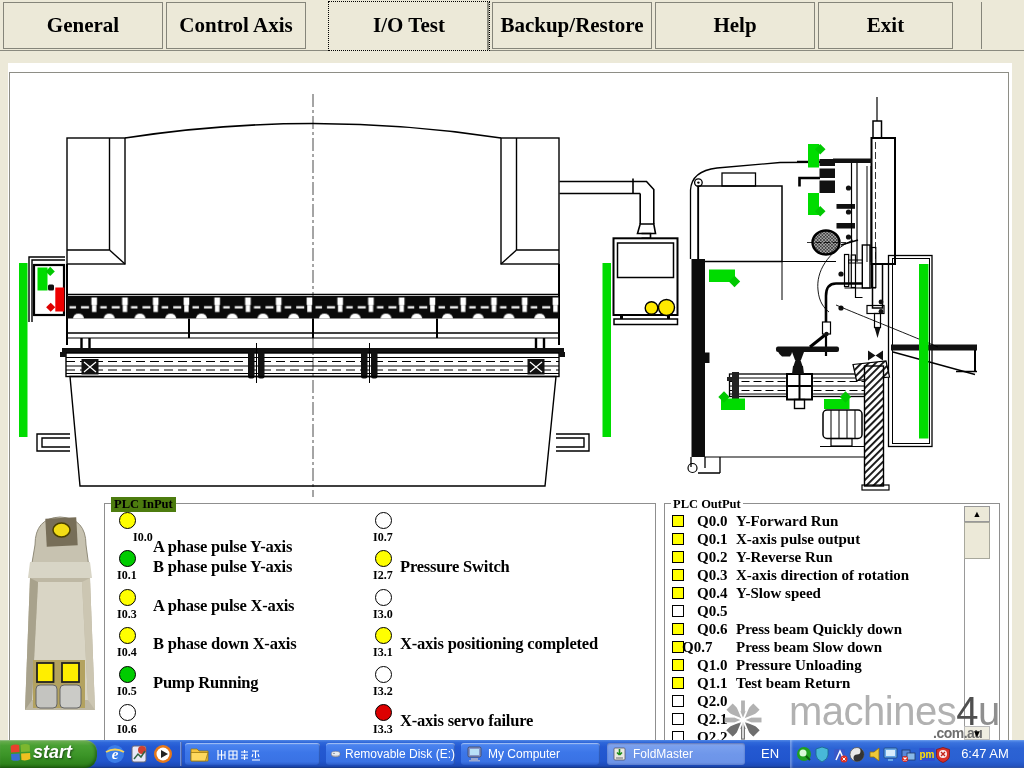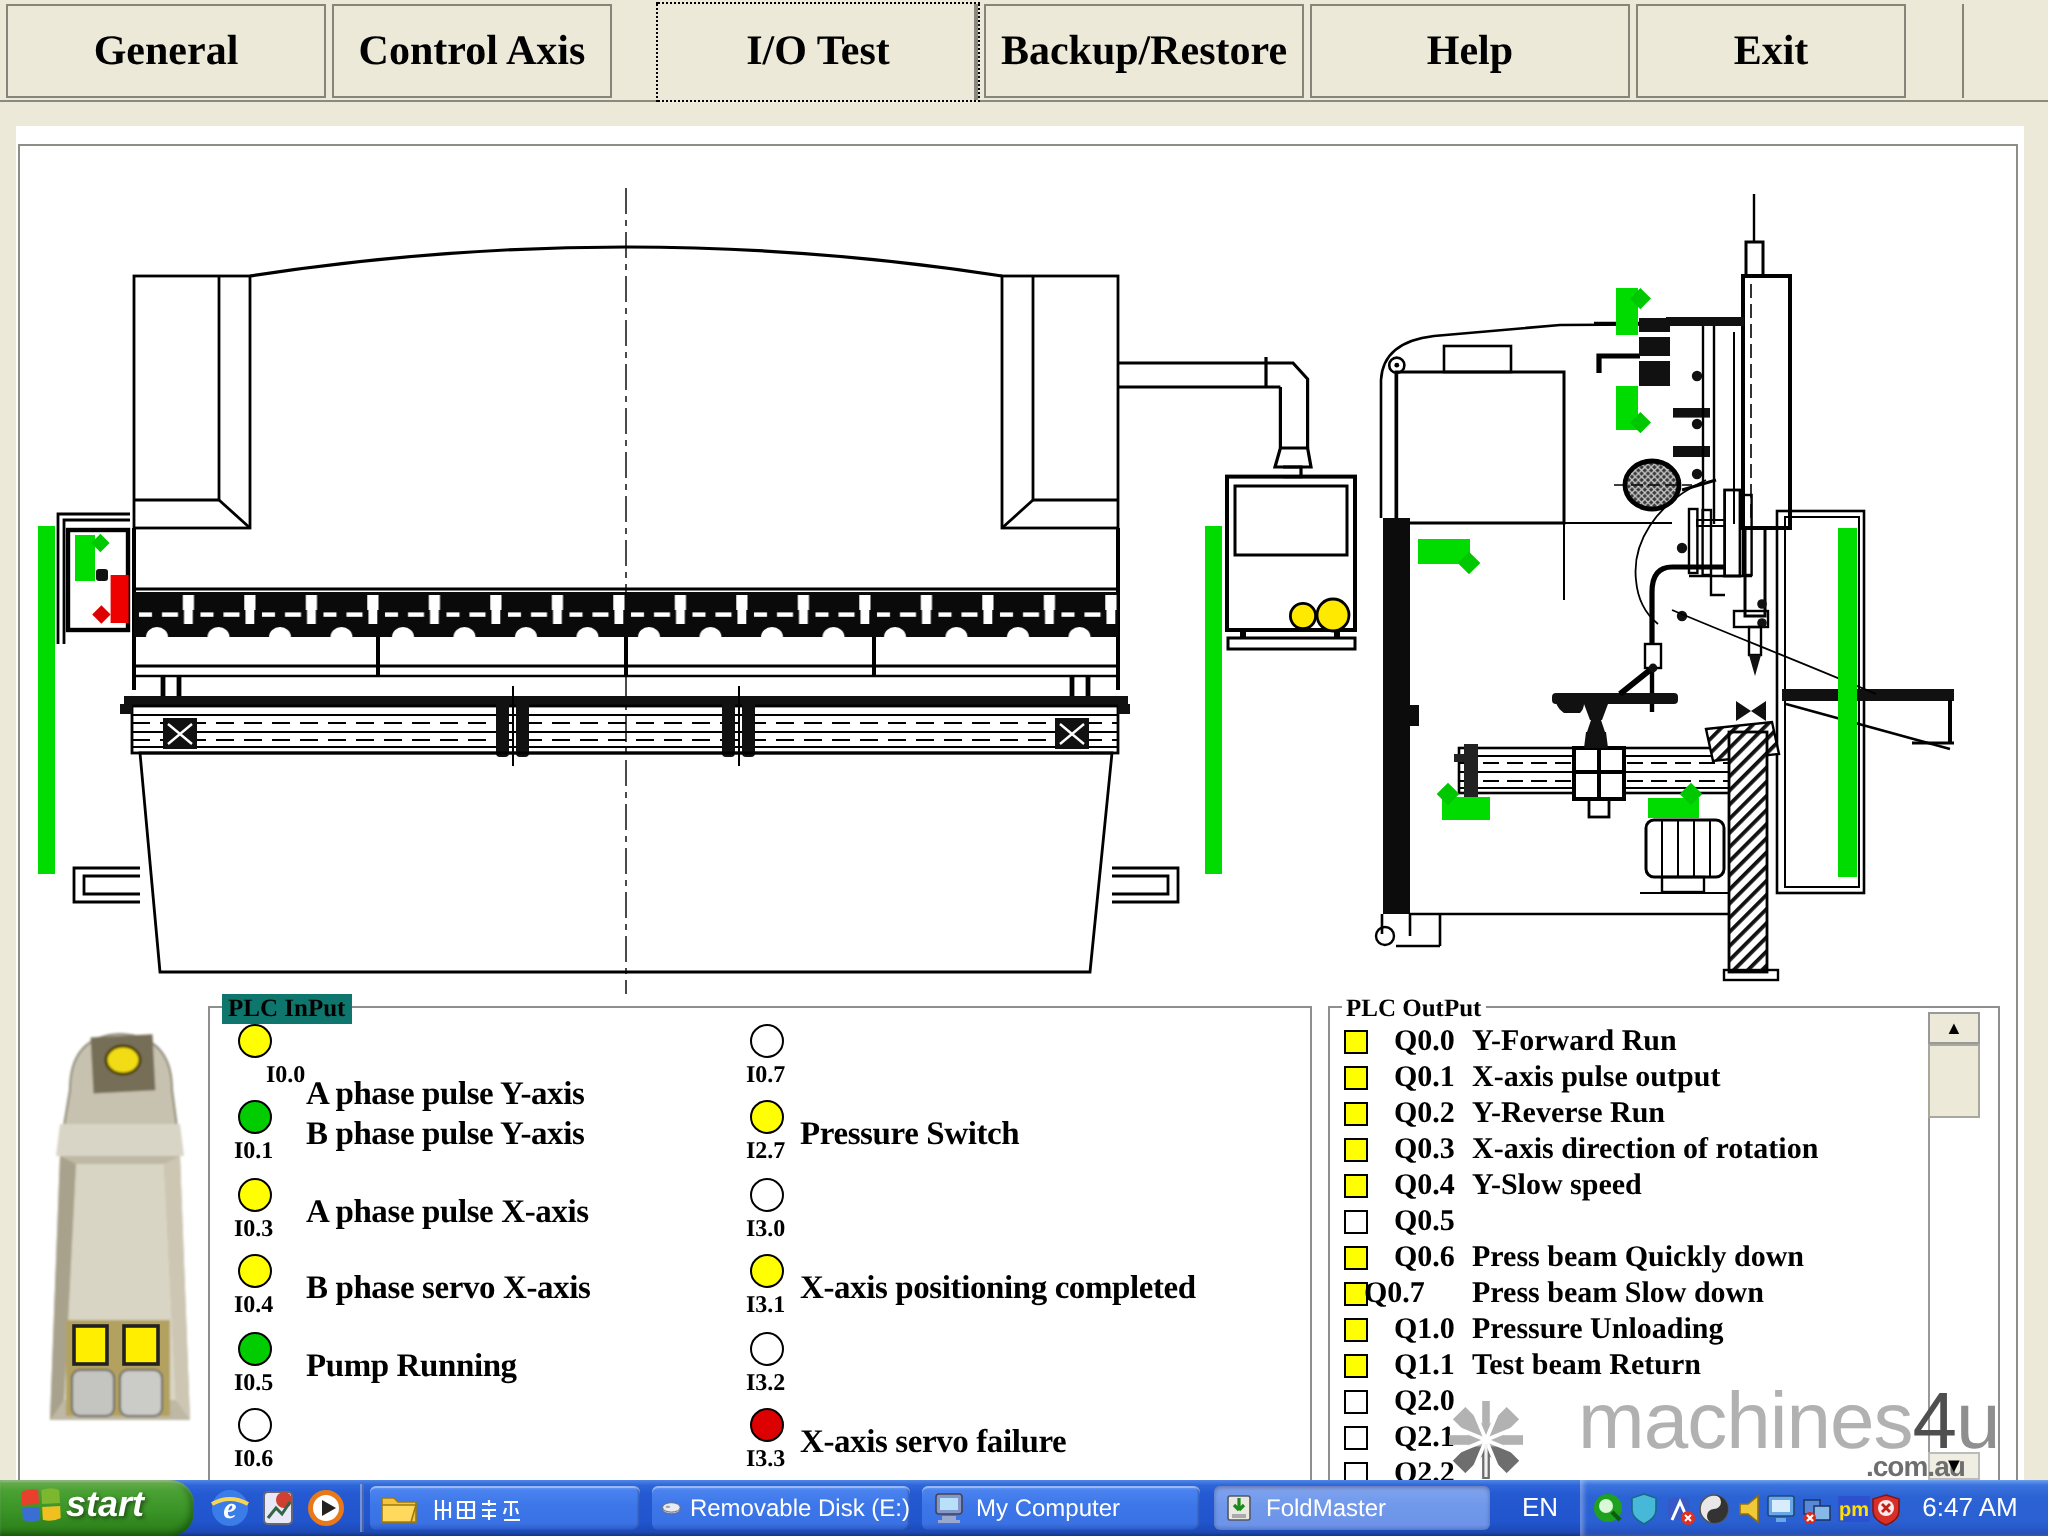--- a/index.html
+++ b/index.html
@@ -281,34 +281,34 @@
   <path d="M90,578 L82,582 L88,700 L95,710 Z" fill="#ccc6b2"></path>
   <rect x="33" y="660" width="52" height="48" fill="#b3a25e"></rect>
   <rect x="36" y="685" width="21" height="23" rx="4" fill="#c4c4c0" stroke="#666" stroke-width="1"></rect>
   <rect x="60" y="685" width="21" height="23" rx="4" fill="#cbcbc7" stroke="#666" stroke-width="1"></rect>
 </g>
 <rect x="37" y="663" width="16.5" height="19" fill="#ffee00" stroke="#222" stroke-width="1.8"></rect>
 <rect x="62" y="663" width="17" height="19" fill="#ffee00" stroke="#222" stroke-width="1.8"></rect>
 </svg>
 
 <div class="abs" style="left:104px;top:503px;width:552px;height:245px;border:1px solid #8f8f8f;border-bottom:none"></div>
-<div class="ser abs" style="left:111px;top:497px;background:#0f766e;padding:0 3px;font-size:12.5px">PLC InPut</div>
+<div class="ser abs" style="left:111px;top:497px;background:#4d7c0f;padding:0 3px;font-size:12.5px">PLC InPut</div>
 
 <div class="circ" style="left:119px;top:512px;background:#ffff00"></div>
 <div class="clab" style="left:133px;top:530px">I0.0</div>
 <div class="desc" style="left:153px;top:537px">A phase pulse Y-axis</div>
 <div class="circ" style="left:119px;top:550px;background:#00cc00"></div>
 <div class="clab" style="left:117px;top:568px">I0.1</div>
 <div class="desc" style="left:153px;top:557px">B phase pulse Y-axis</div>
 <div class="circ" style="left:119px;top:589px;background:#ffff00"></div>
 <div class="clab" style="left:117px;top:607px">I0.3</div>
 <div class="desc" style="left:153px;top:596px">A phase pulse X-axis</div>
 <div class="circ" style="left:119px;top:627px;background:#ffff00"></div>
 <div class="clab" style="left:117px;top:645px">I0.4</div>
-<div class="desc" style="left:153px;top:634px">B phase servo X-axis</div>
+<div class="desc" style="left:153px;top:634px">B phase down X-axis</div>
 <div class="circ" style="left:119px;top:666px;background:#00cc00"></div>
 <div class="clab" style="left:117px;top:684px">I0.5</div>
 <div class="desc" style="left:153px;top:673px">Pump Running</div>
 <div class="circ" style="left:119px;top:704px;background:#ffffff"></div>
 <div class="clab" style="left:117px;top:722px">I0.6</div>
 <div class="circ" style="left:375px;top:512px;background:#ffffff"></div>
 <div class="clab" style="left:373px;top:530px">I0.7</div>
 <div class="circ" style="left:375px;top:550px;background:#ffff00"></div>
 <div class="clab" style="left:373px;top:568px">I2.7</div>
 <div class="desc" style="left:400px;top:557px">Pressure Switch</div>

